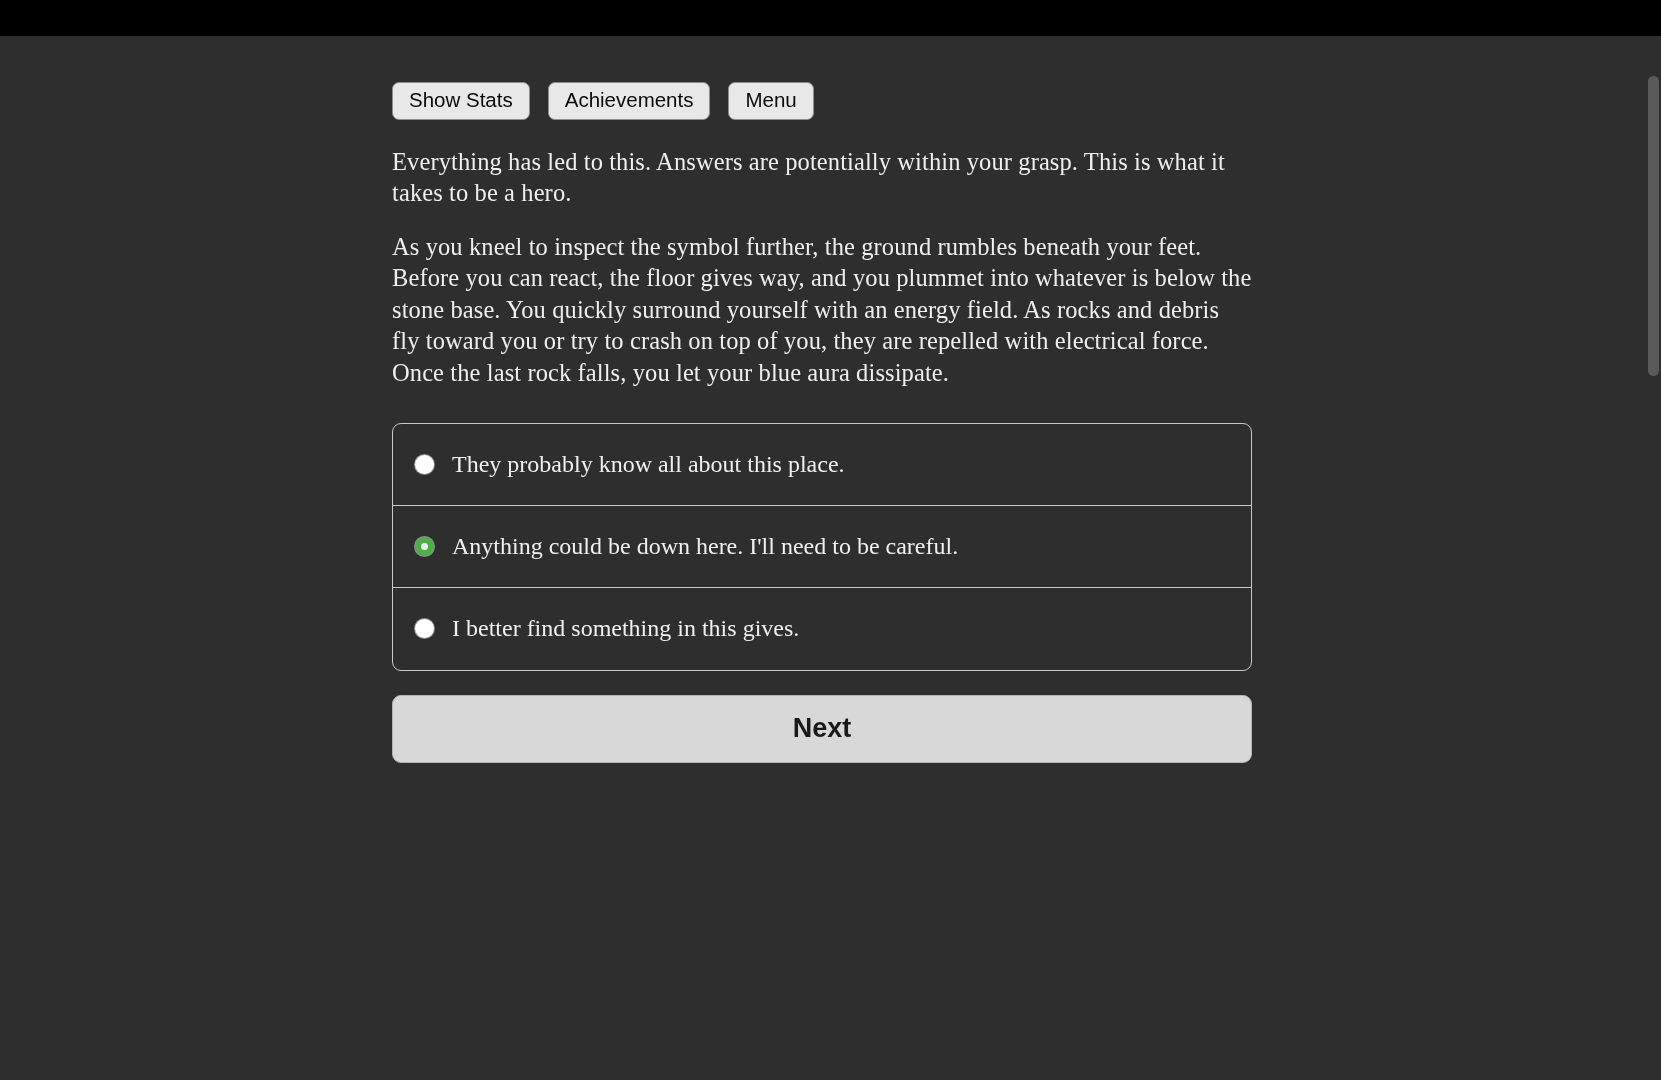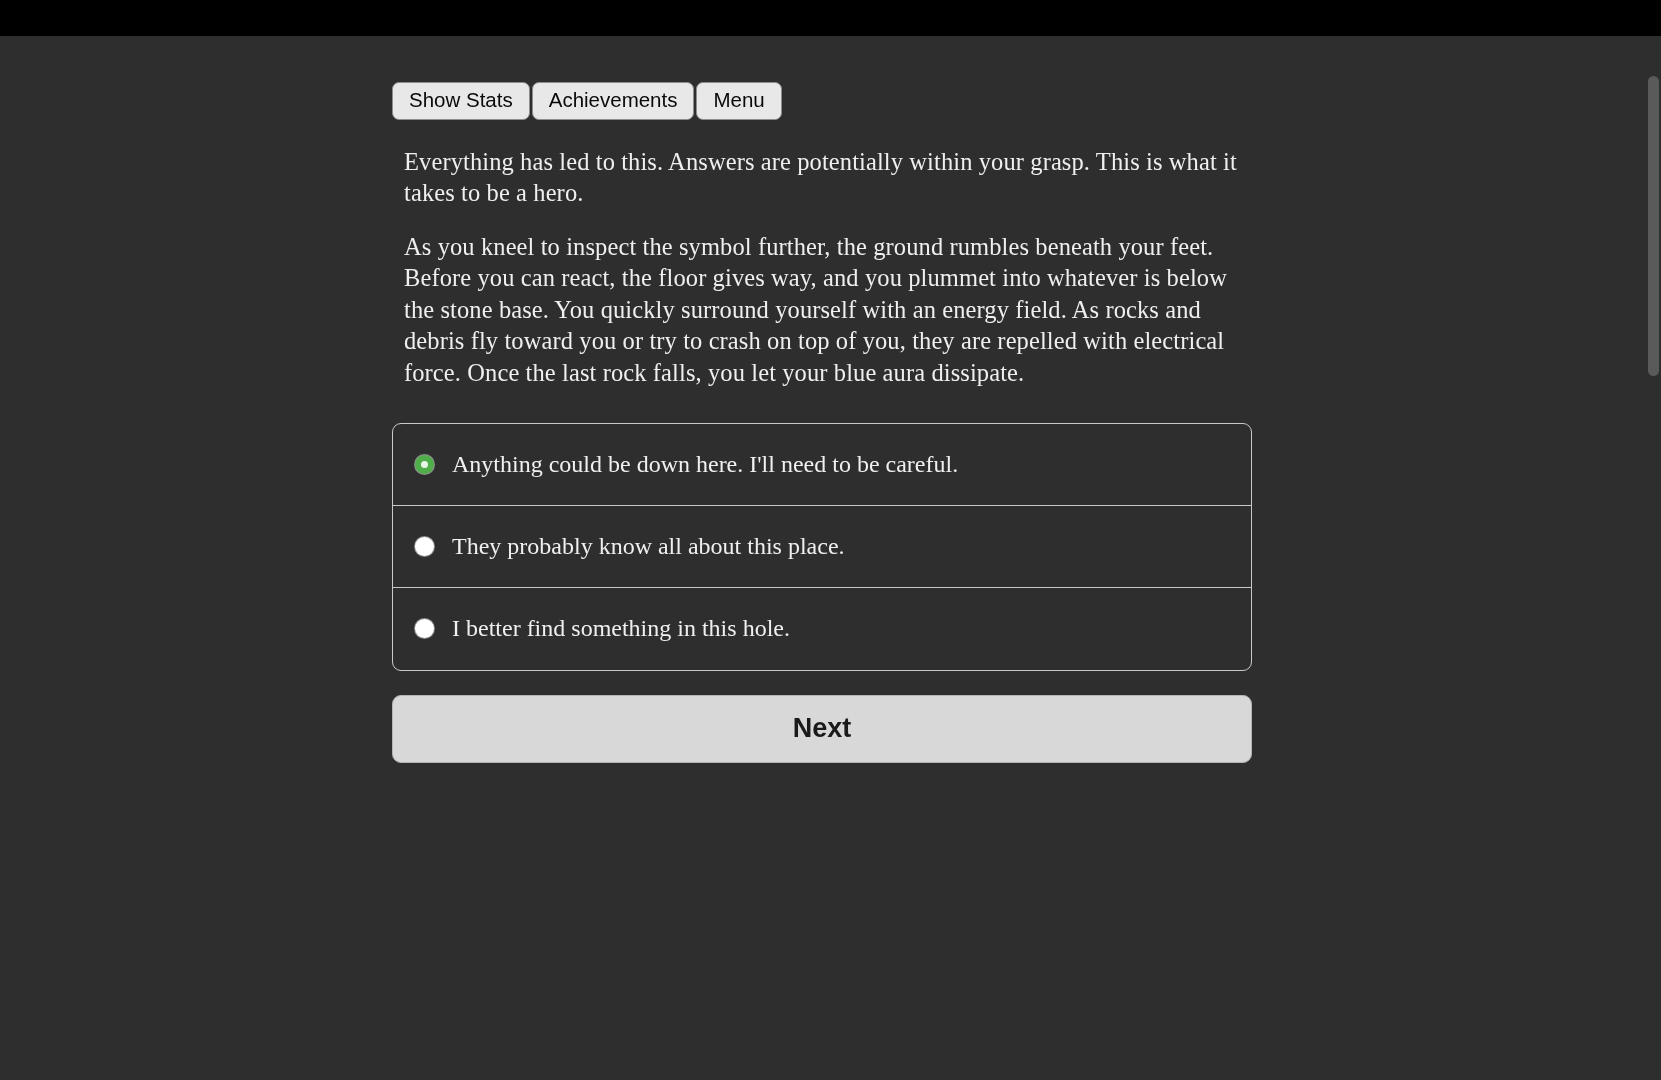--- a/index.html
+++ b/index.html
@@ -48,39 +48,39 @@
     border-radius: 6px;
   }
   .content {
     position: absolute;
     left: 392px;
     top: 46px;
     width: 860px;
   }
   .button-row {
     display: flex;
-    gap: 2px;
+    gap: 18px;
     margin-bottom: 26px;
   }
   .tool-button {
     background: #e8e8e8;
     color: #0a0a0a;
     border: 1px solid #8d8d8d;
     border-radius: 7px;
     padding: 7px 16px 8px 16px;
     font-family: "Liberation Sans", sans-serif;
     font-size: 20.5px;
     line-height: 1;
     cursor: pointer;
   }
   .story p {
     color: #efefef;
     font-size: 24.5px;
     line-height: 1.29;
-    margin: 0 0 22px 12px;
+    margin: 0 0 22px 0;
     letter-spacing: 0.1px;
   }
   .story p:last-child {
     margin-bottom: 0;
   }
   .choices {
     margin-top: 34px;
     border: 1px solid #c9c9c9;
     border-radius: 9px;
     overflow: hidden;
@@ -156,30 +156,30 @@
         <button class="tool-button">Menu</button>
       </div>
 
       <div class="story">
         <p>Everything has led to this. Answers are potentially within your grasp. This is what it takes to be a hero.</p>
         <p>As you kneel to inspect the symbol further, the ground rumbles beneath your feet. Before you can react, the floor gives way, and you plummet into whatever is below the stone base. You quickly surround yourself with an energy field. As rocks and debris fly toward you or try to crash on top of you, they are repelled with electrical force. Once the last rock falls, you let your blue aura dissipate.</p>
       </div>
 
       <div class="choices">
         <div class="choice">
+          <span class="radio"></span>
+          <span class="choice-label">They probably know all about this place.</span>
+        </div>
+        <div class="choice">
           <span class="radio selected"></span>
           <span class="choice-label">Anything could be down here. I'll need to be careful.</span>
         </div>
         <div class="choice">
           <span class="radio"></span>
-          <span class="choice-label">They probably know all about this place.</span>
-        </div>
-        <div class="choice">
-          <span class="radio"></span>
-          <span class="choice-label">I better find something in this hole.</span>
+          <span class="choice-label">I better find something in this gives.</span>
         </div>
       </div>
 
       <button class="next-button">Next</button>
 
     </div>
   </div>
 
   <div class="scrollbar-track">
     <div class="scrollbar-thumb"></div>

